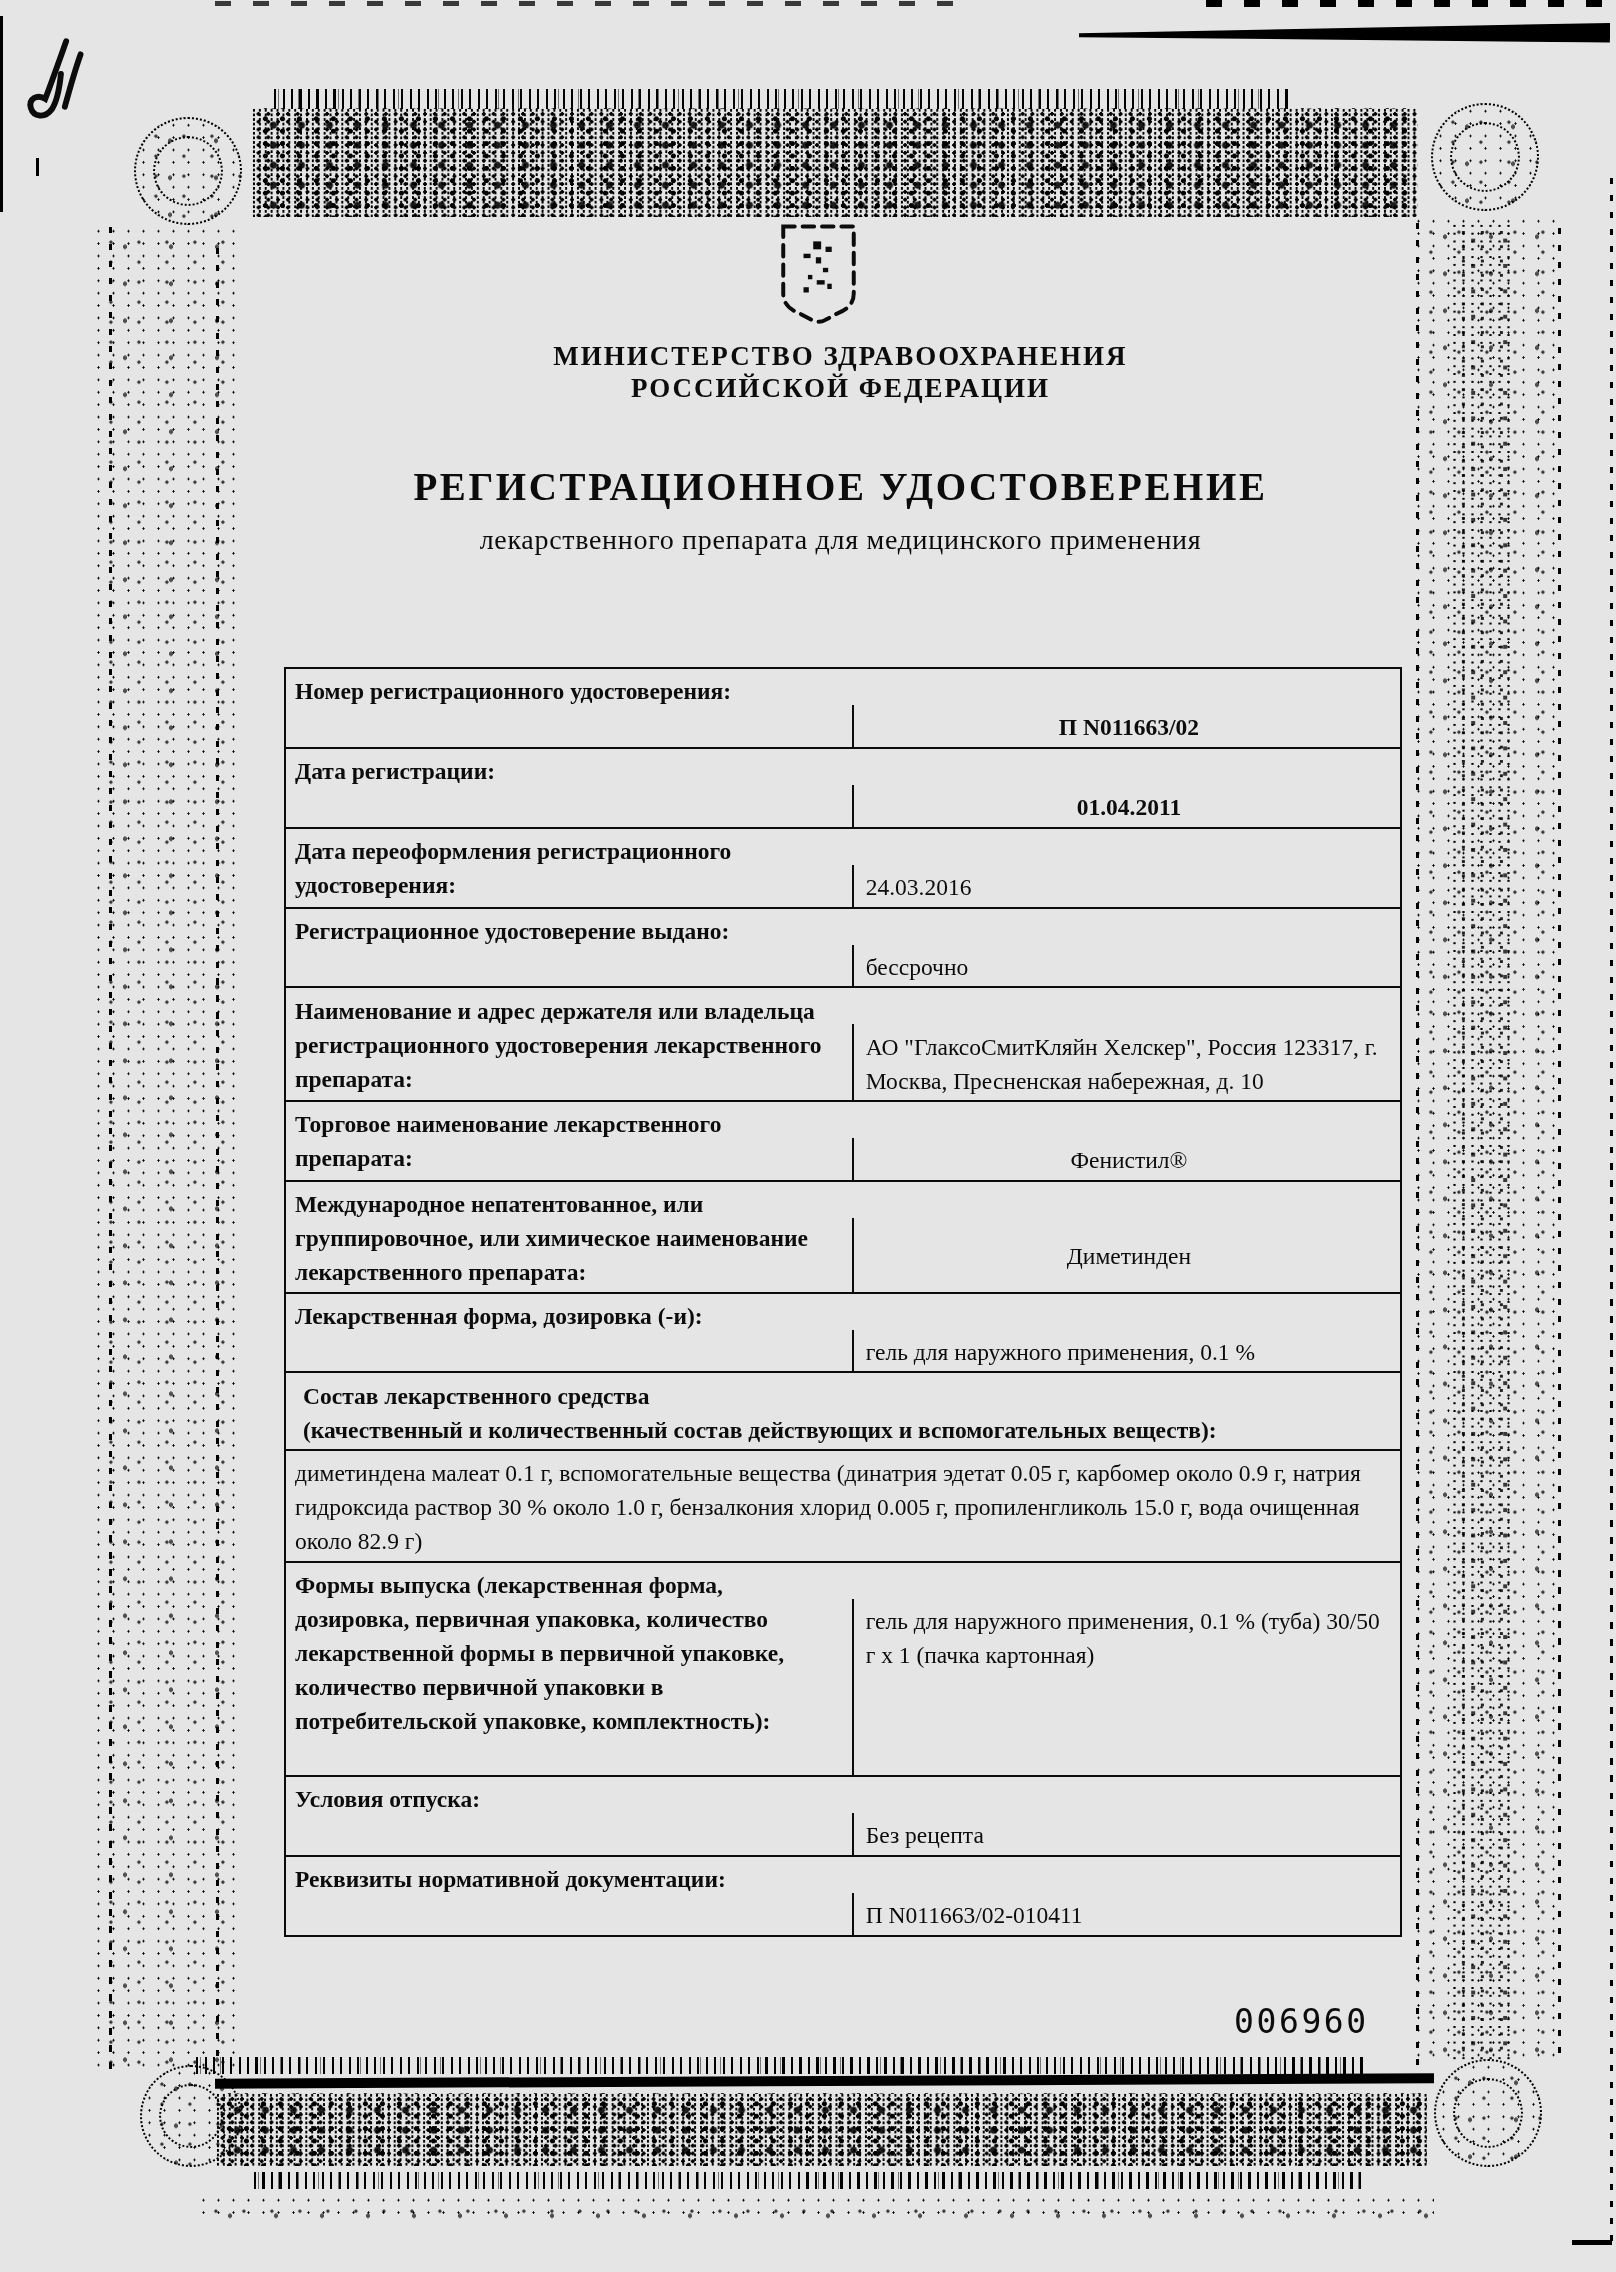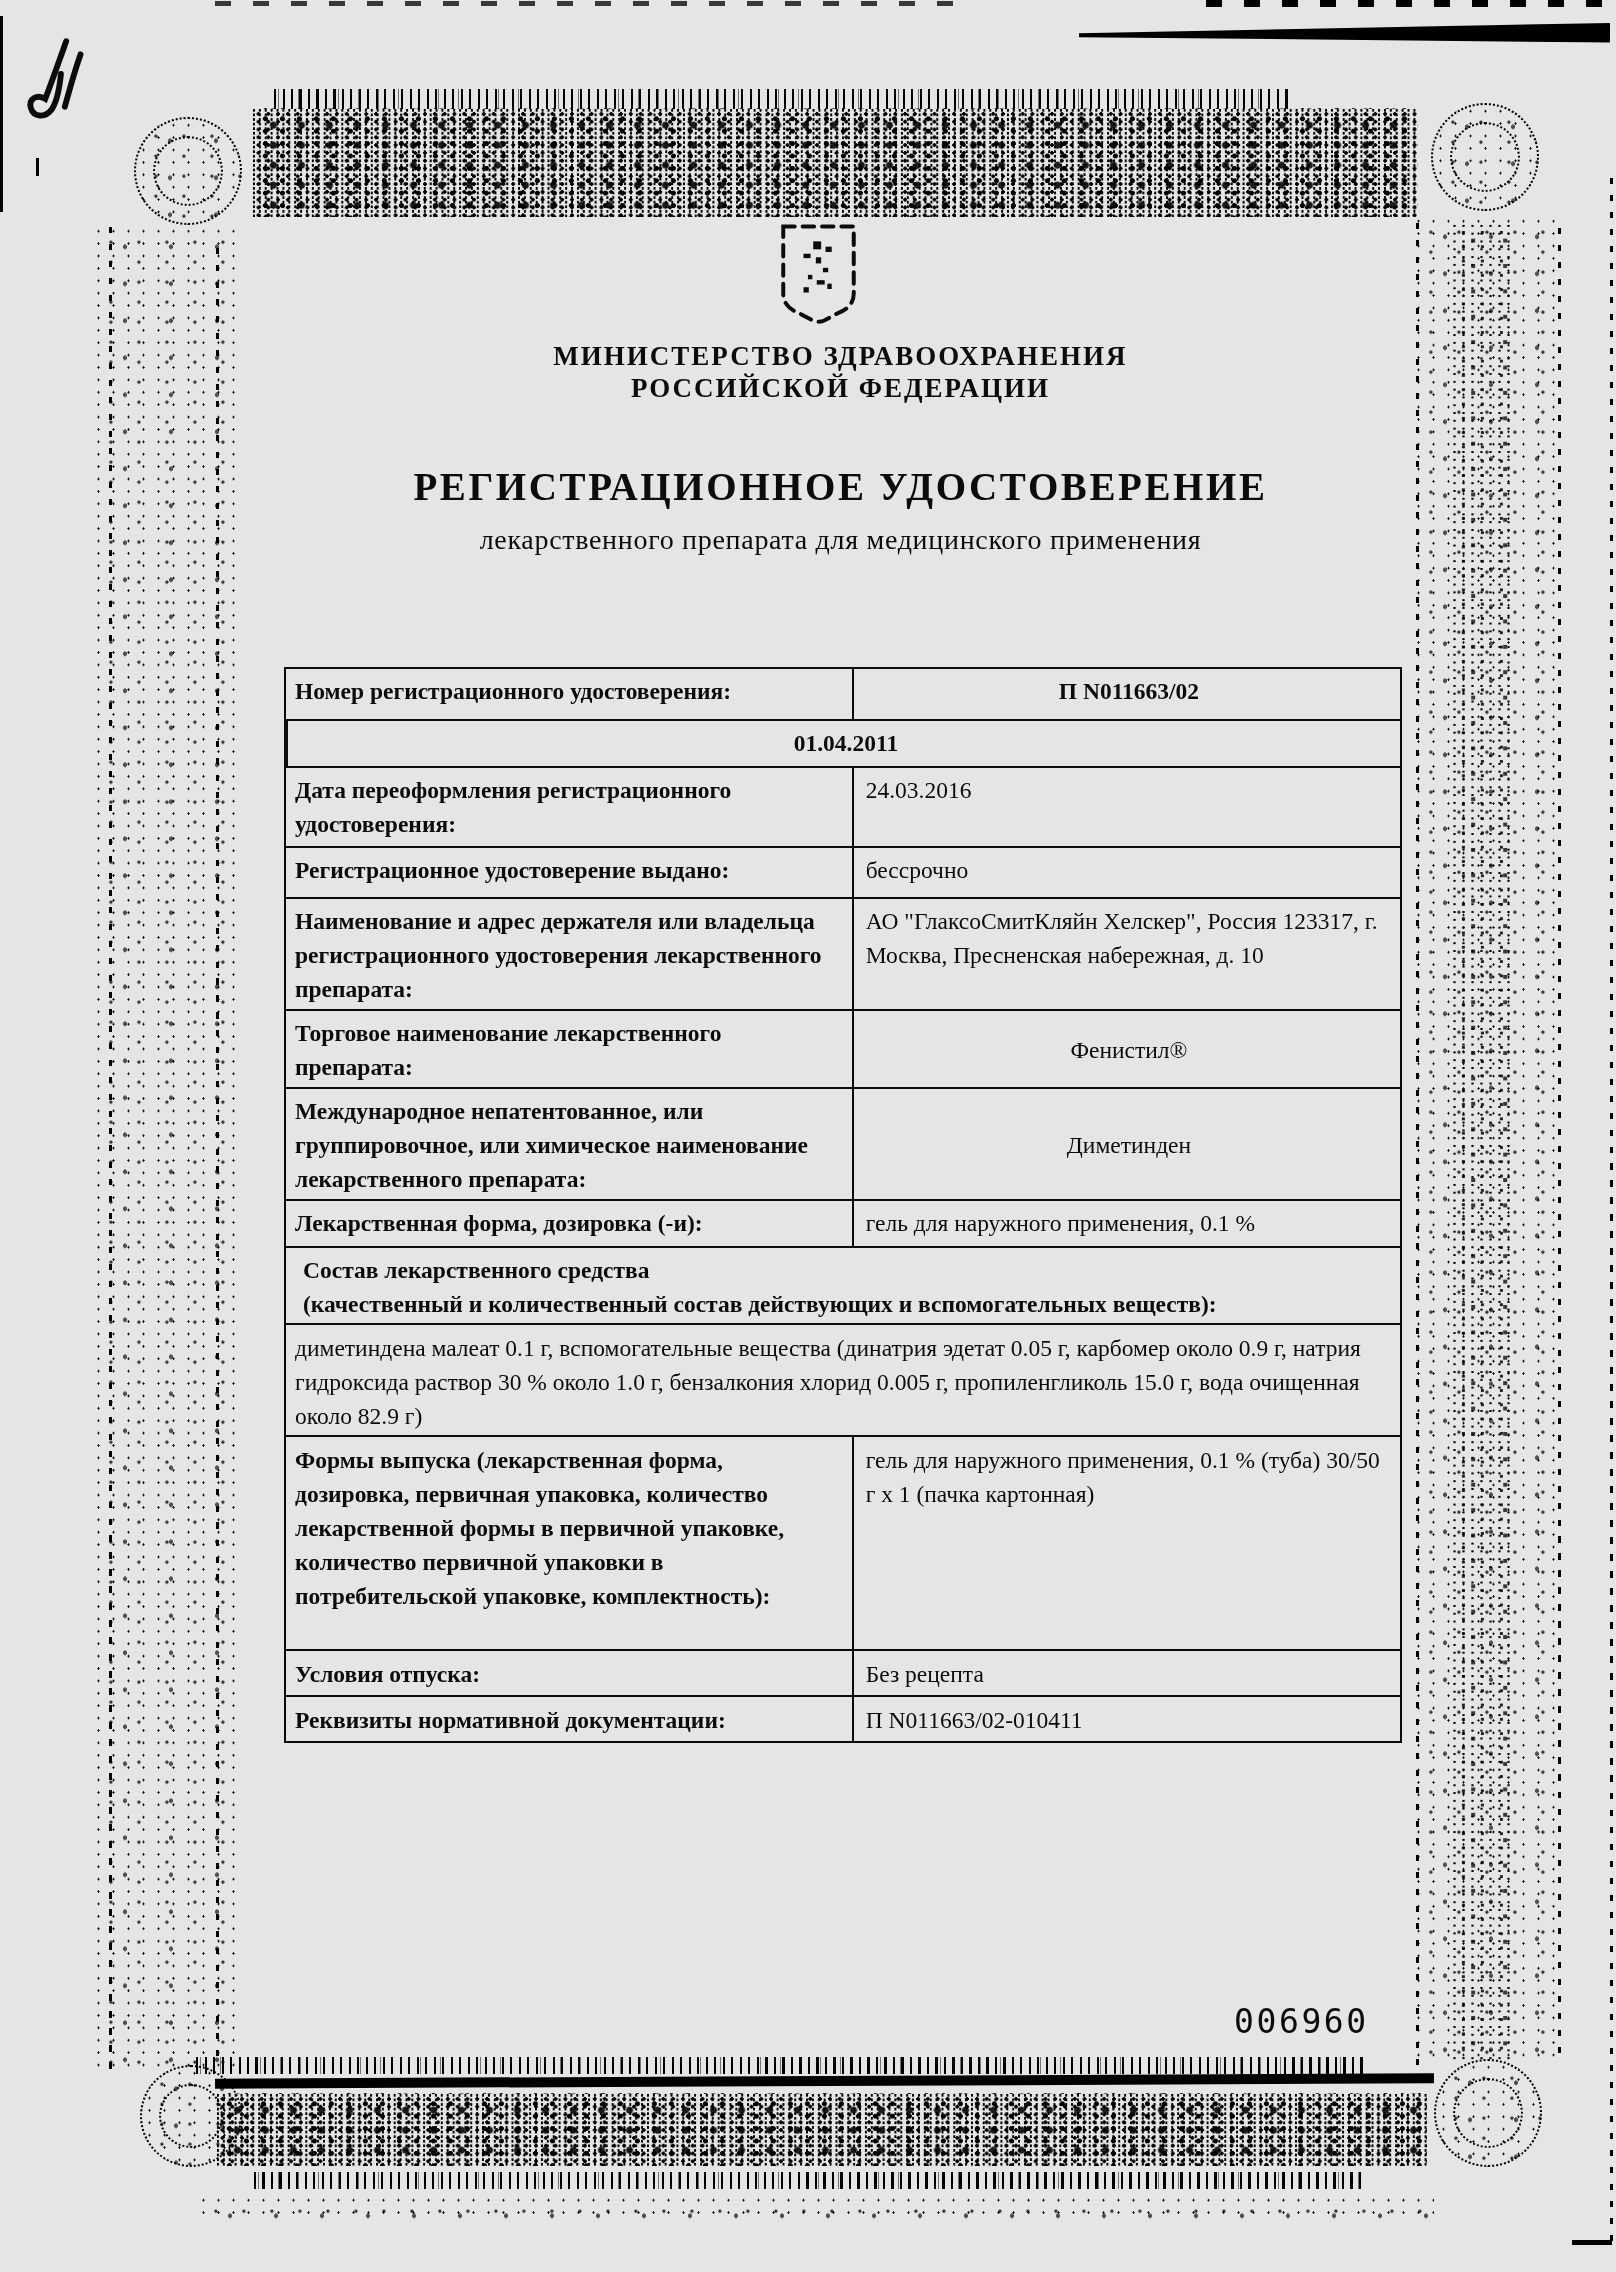--- a/index.html
+++ b/index.html
@@ -53,21 +53,21 @@
   .docsubtitle{top:524px;font-size:28px;letter-spacing:0.7px;}
   
   #regtable{
     left:284px;top:667px;width:1118px;
     border:2.6px solid #0c0c0c;box-sizing:border-box;
     font-size:23.5px;line-height:34px;
   }
   .trow{display:flex;box-sizing:border-box;}
   .trow + .trow{border-top:2.6px solid #0c0c0c;}
   .cl{width:566px;box-sizing:border-box;padding:5.2px 9px 2.6px 9px;font-weight:700;}
-  .cv{flex:1;box-sizing:border-box;border-left:2.6px solid #0c0c0c;padding:5.2px 7.8px 2.6px 11.7px;}
+  .cv{flex:1;box-sizing:border-box;border-left:2.6px solid #0c0c0c;padding:5.2px 7.8px 2.6px 11.7px;margin-top:36px;}
   .cf{width:100%;box-sizing:border-box;padding:5.2px 10.4px 2.6px 9px;}
   .bold{font-weight:700;}
   .tcenter{text-align:center;}
   .vmid{display:flex;align-items:center;justify-content:center;}
   .r0{min-height:50px;}  .r1{min-height:47px;}  .r2{min-height:80px;}
   .r3{min-height:51px;}  .r4{min-height:112px;} .r5{min-height:75px;}
   .r6{min-height:111px;} .r7{min-height:47px;}  .r8{min-height:75px;padding-left:8px;}
   .r9{min-height:112px;} .r10{min-height:214px;}.r11{min-height:46px;}
   .r12{min-height:46px;}
   
@@ -140,20 +140,21 @@
   <div class="abs hdrblock docsubtitle">лекарственного препарата для медицинского применения</div>
 
   <div id="regtable" class="abs">
 
     <div class="trow r0">
       <div class="cl">Номер регистрационного удостоверения:</div>
       <div class="cv bold tcenter">П N011663/02</div>
     </div>
 
     <div class="trow r1">
+      <div class="cl">Дата регистрации:</div>
       <div class="cv bold tcenter">01.04.2011</div>
     </div>
 
     <div class="trow r2">
       <div class="cl">Дата переоформления регистрационного удостоверения:</div>
       <div class="cv">24.03.2016</div>
     </div>
 
     <div class="trow r3">
       <div class="cl">Регистрационное удостоверение выдано:</div>

